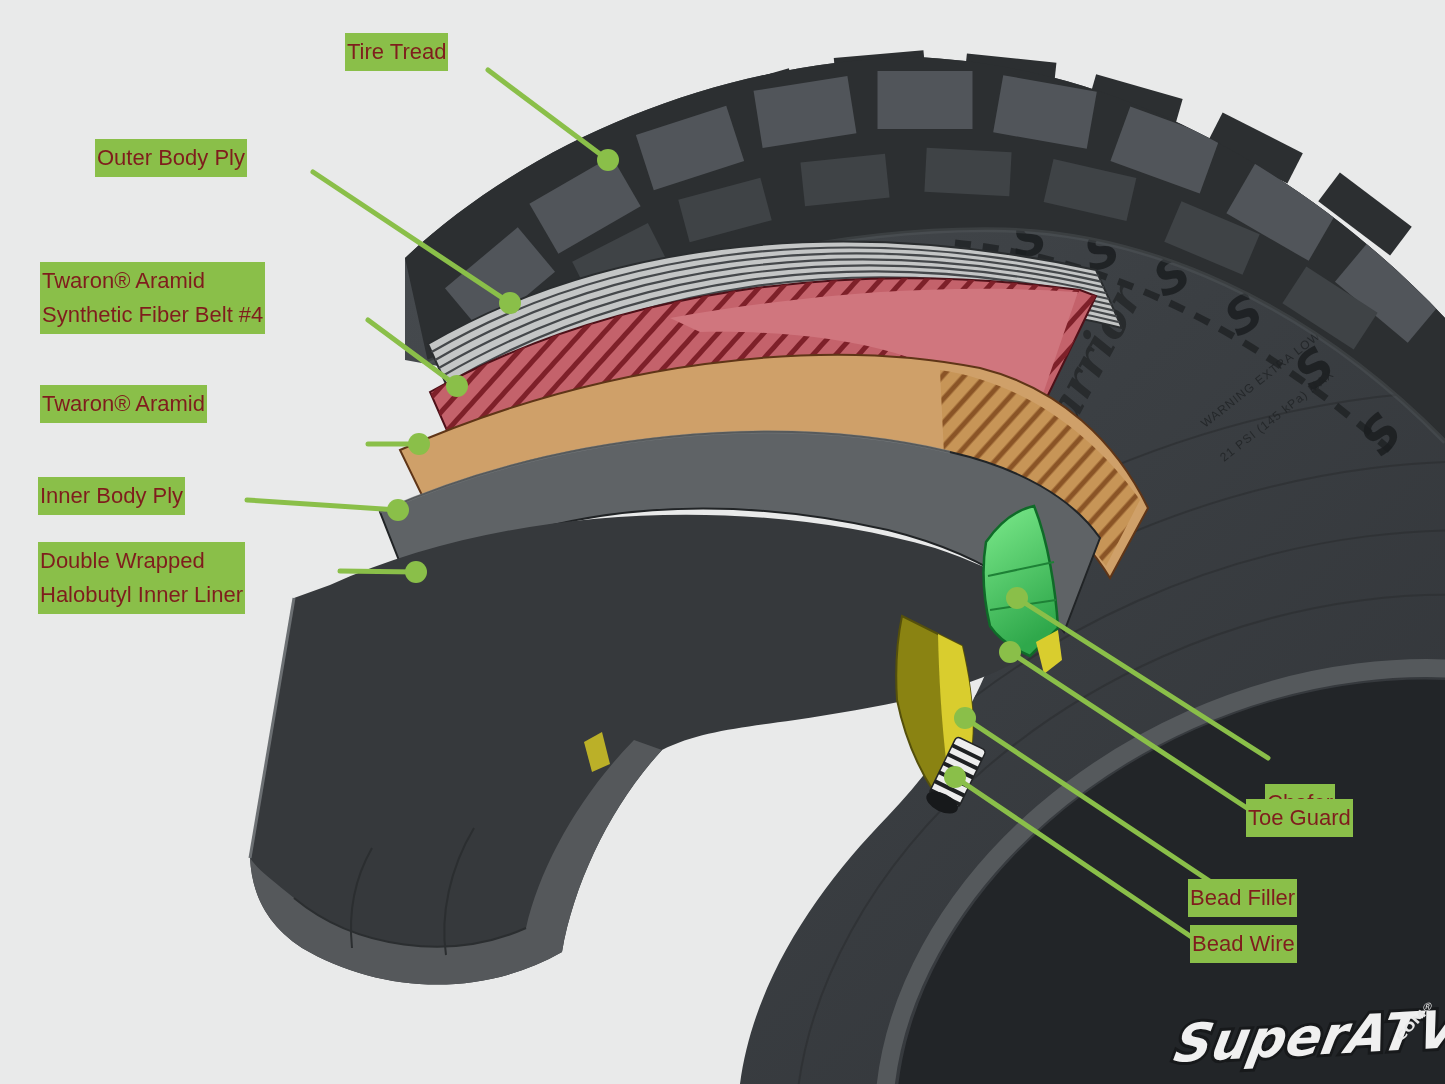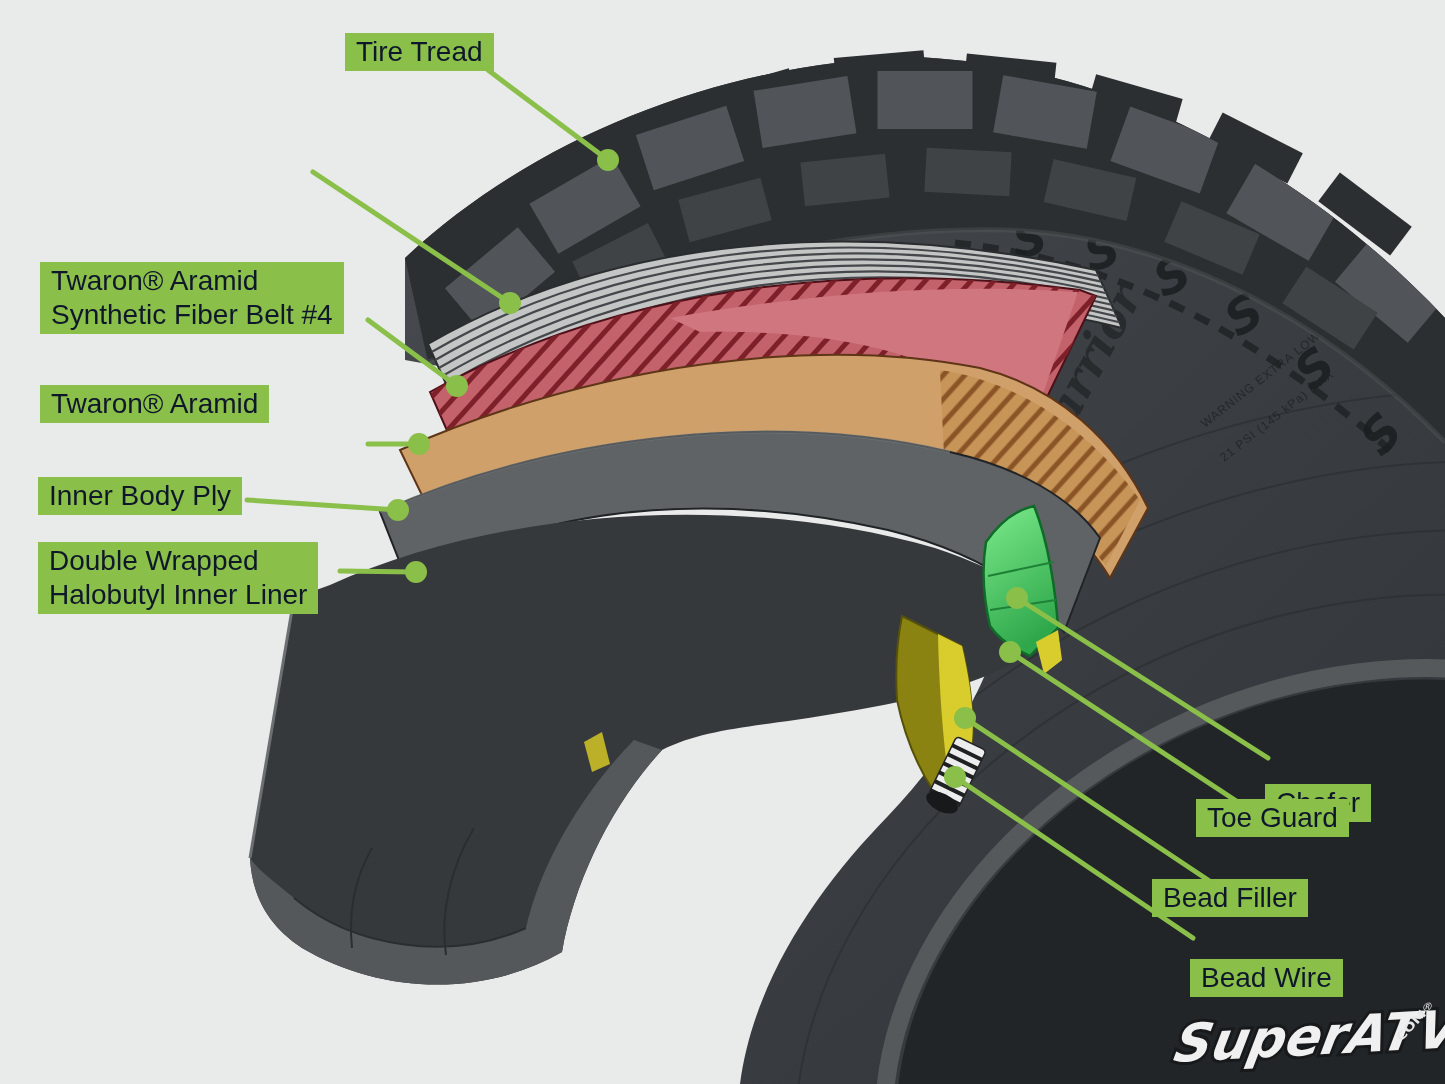--- a/index.html
+++ b/index.html
@@ -5,23 +5,23 @@
   html,body{margin:0;padding:0;background:#dcdddd;}
   .stage{
     position:relative;width:1445px;height:1084px;overflow:hidden;
     background:var(--bg,#e9eaea);
     font-family:"Liberation Sans",sans-serif;
   }
   .stage svg{position:absolute;left:0;top:0;}
   .label{
     position:absolute;
     background:var(--accent,#8abf49);
-    color:#0f172a;
-    font-size:28px;line-height:34px;
-    padding:2px 11px;white-space:nowrap;z-index:5;
+    color:#7f1d1d;
+    font-size:22px;line-height:34px;
+    padding:2px 2px;white-space:nowrap;z-index:5;
   }
   .label span{display:block;}
   .leader{stroke:var(--accent,#8abf49);stroke-width:5;stroke-linecap:round;fill:none;}
   .dot{fill:var(--accent,#8abf49);}
   .plyStripe{stroke:#45484b;stroke-width:2.2;fill:none;}
   .bump{fill:#2c2f31;}
   .b1{fill:#51555a;}
   .b2{fill:#3f4346;}
   .contour{fill:none;stroke:#2d3033;stroke-width:2;opacity:.75;}
   .slug{font-family:"DejaVu Sans",sans-serif;font-weight:bold;font-style:italic;font-size:48px;fill:#1b1e20;opacity:.85;}
@@ -213,40 +213,43 @@
     <circle class="dot" cx="1017" cy="598" r="11"></circle>
     <circle class="dot" cx="1010" cy="652" r="11"></circle>
     <circle class="dot" cx="965" cy="718" r="11"></circle>
     <circle class="dot" cx="955" cy="777" r="11"></circle>
   </g>
 </svg>
 
 <div class="label" style="left:345px;top:33px">
       <span>Tire Tread</span>
     </div>
+<div class="label" style="left:95px;top:139px">
+      <span>Outer Body Ply</span>
+    </div>
 <div class="label" style="left:40px;top:262px">
       <span>Twaron® Aramid</span>
       <span>Synthetic Fiber Belt #4</span>
     </div>
 <div class="label" style="left:40px;top:385px">
       <span>Twaron® Aramid</span>
     </div>
 <div class="label" style="left:38px;top:542px">
       <span>Double Wrapped</span>
       <span>Halobutyl Inner Liner</span>
     </div>
 <div class="label" style="left:38px;top:477px">
       <span>Inner Body Ply</span>
     </div>
 <div class="label" style="left:1265px;top:784px">
       <span>Chafer</span>
     </div>
-<div class="label" style="left:1196px;top:799px">
+<div class="label" style="left:1246px;top:799px">
       <span>Toe Guard</span>
     </div>
-<div class="label" style="left:1152px;top:879px">
+<div class="label" style="left:1188px;top:879px">
       <span>Bead Filler</span>
     </div>
-<div class="label" style="left:1190px;top:959px">
+<div class="label" style="left:1190px;top:925px">
       <span>Bead Wire</span>
     </div>
 
 </div>
 
 </body></html>

